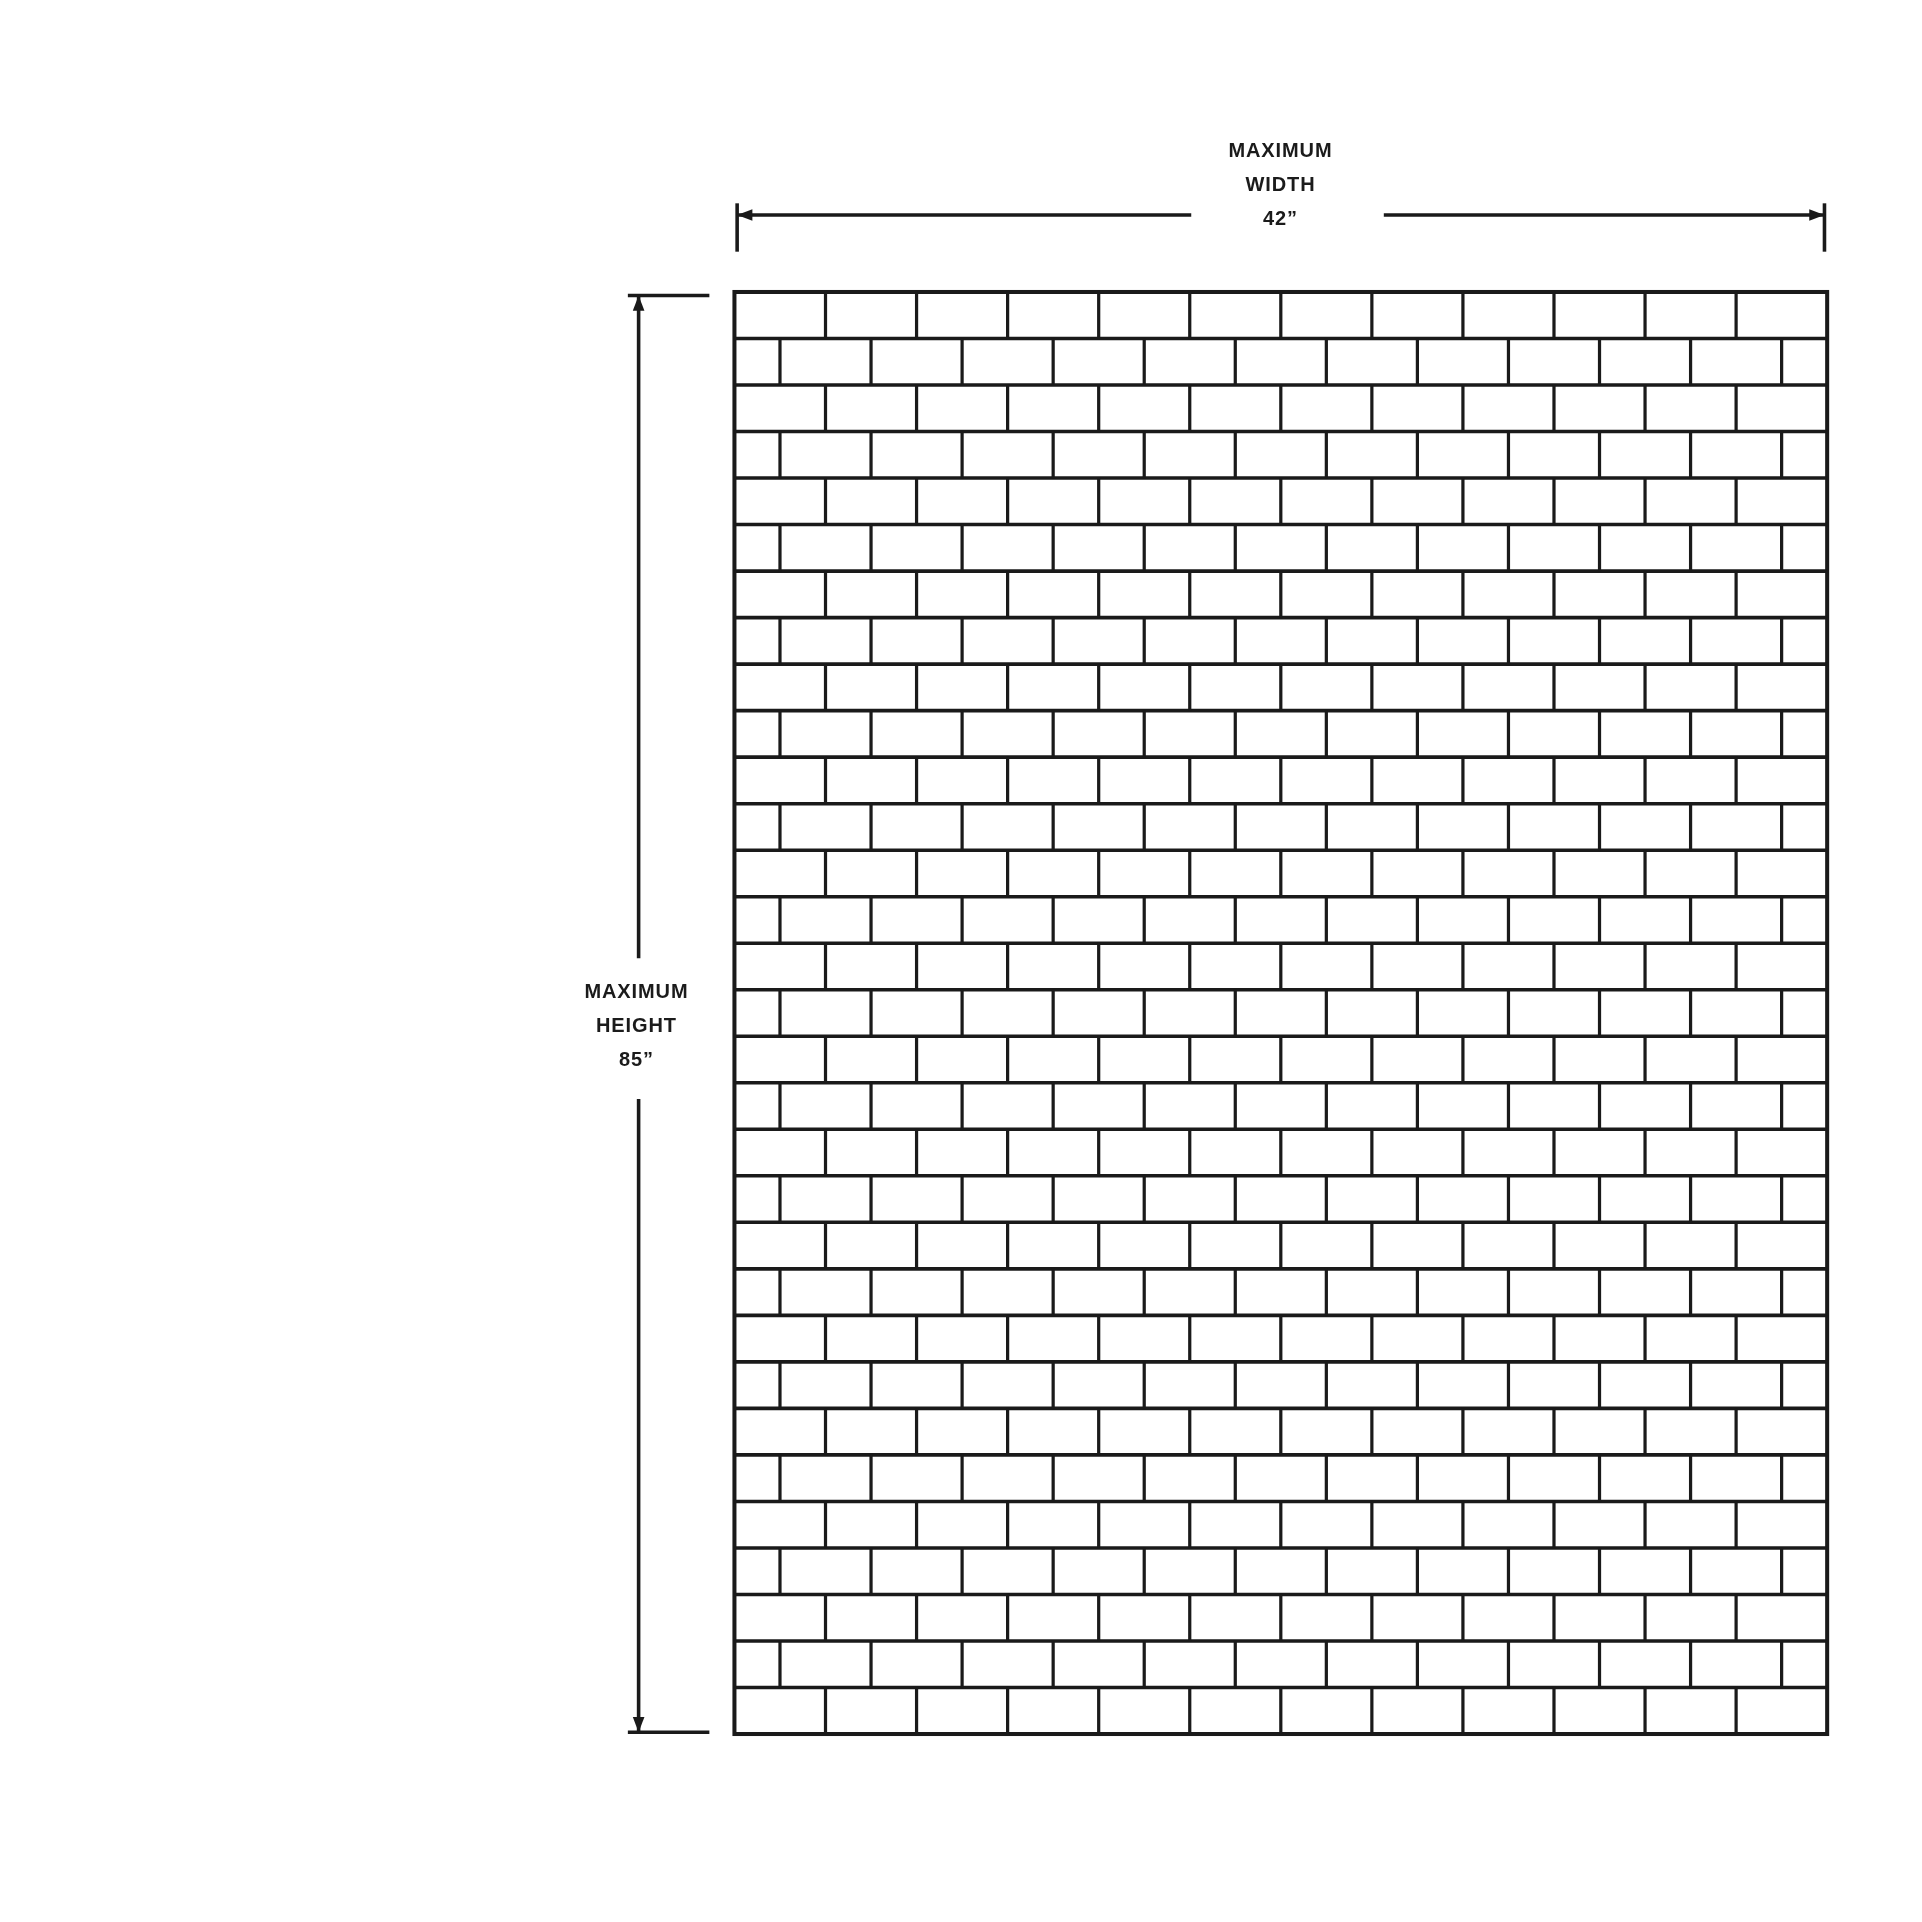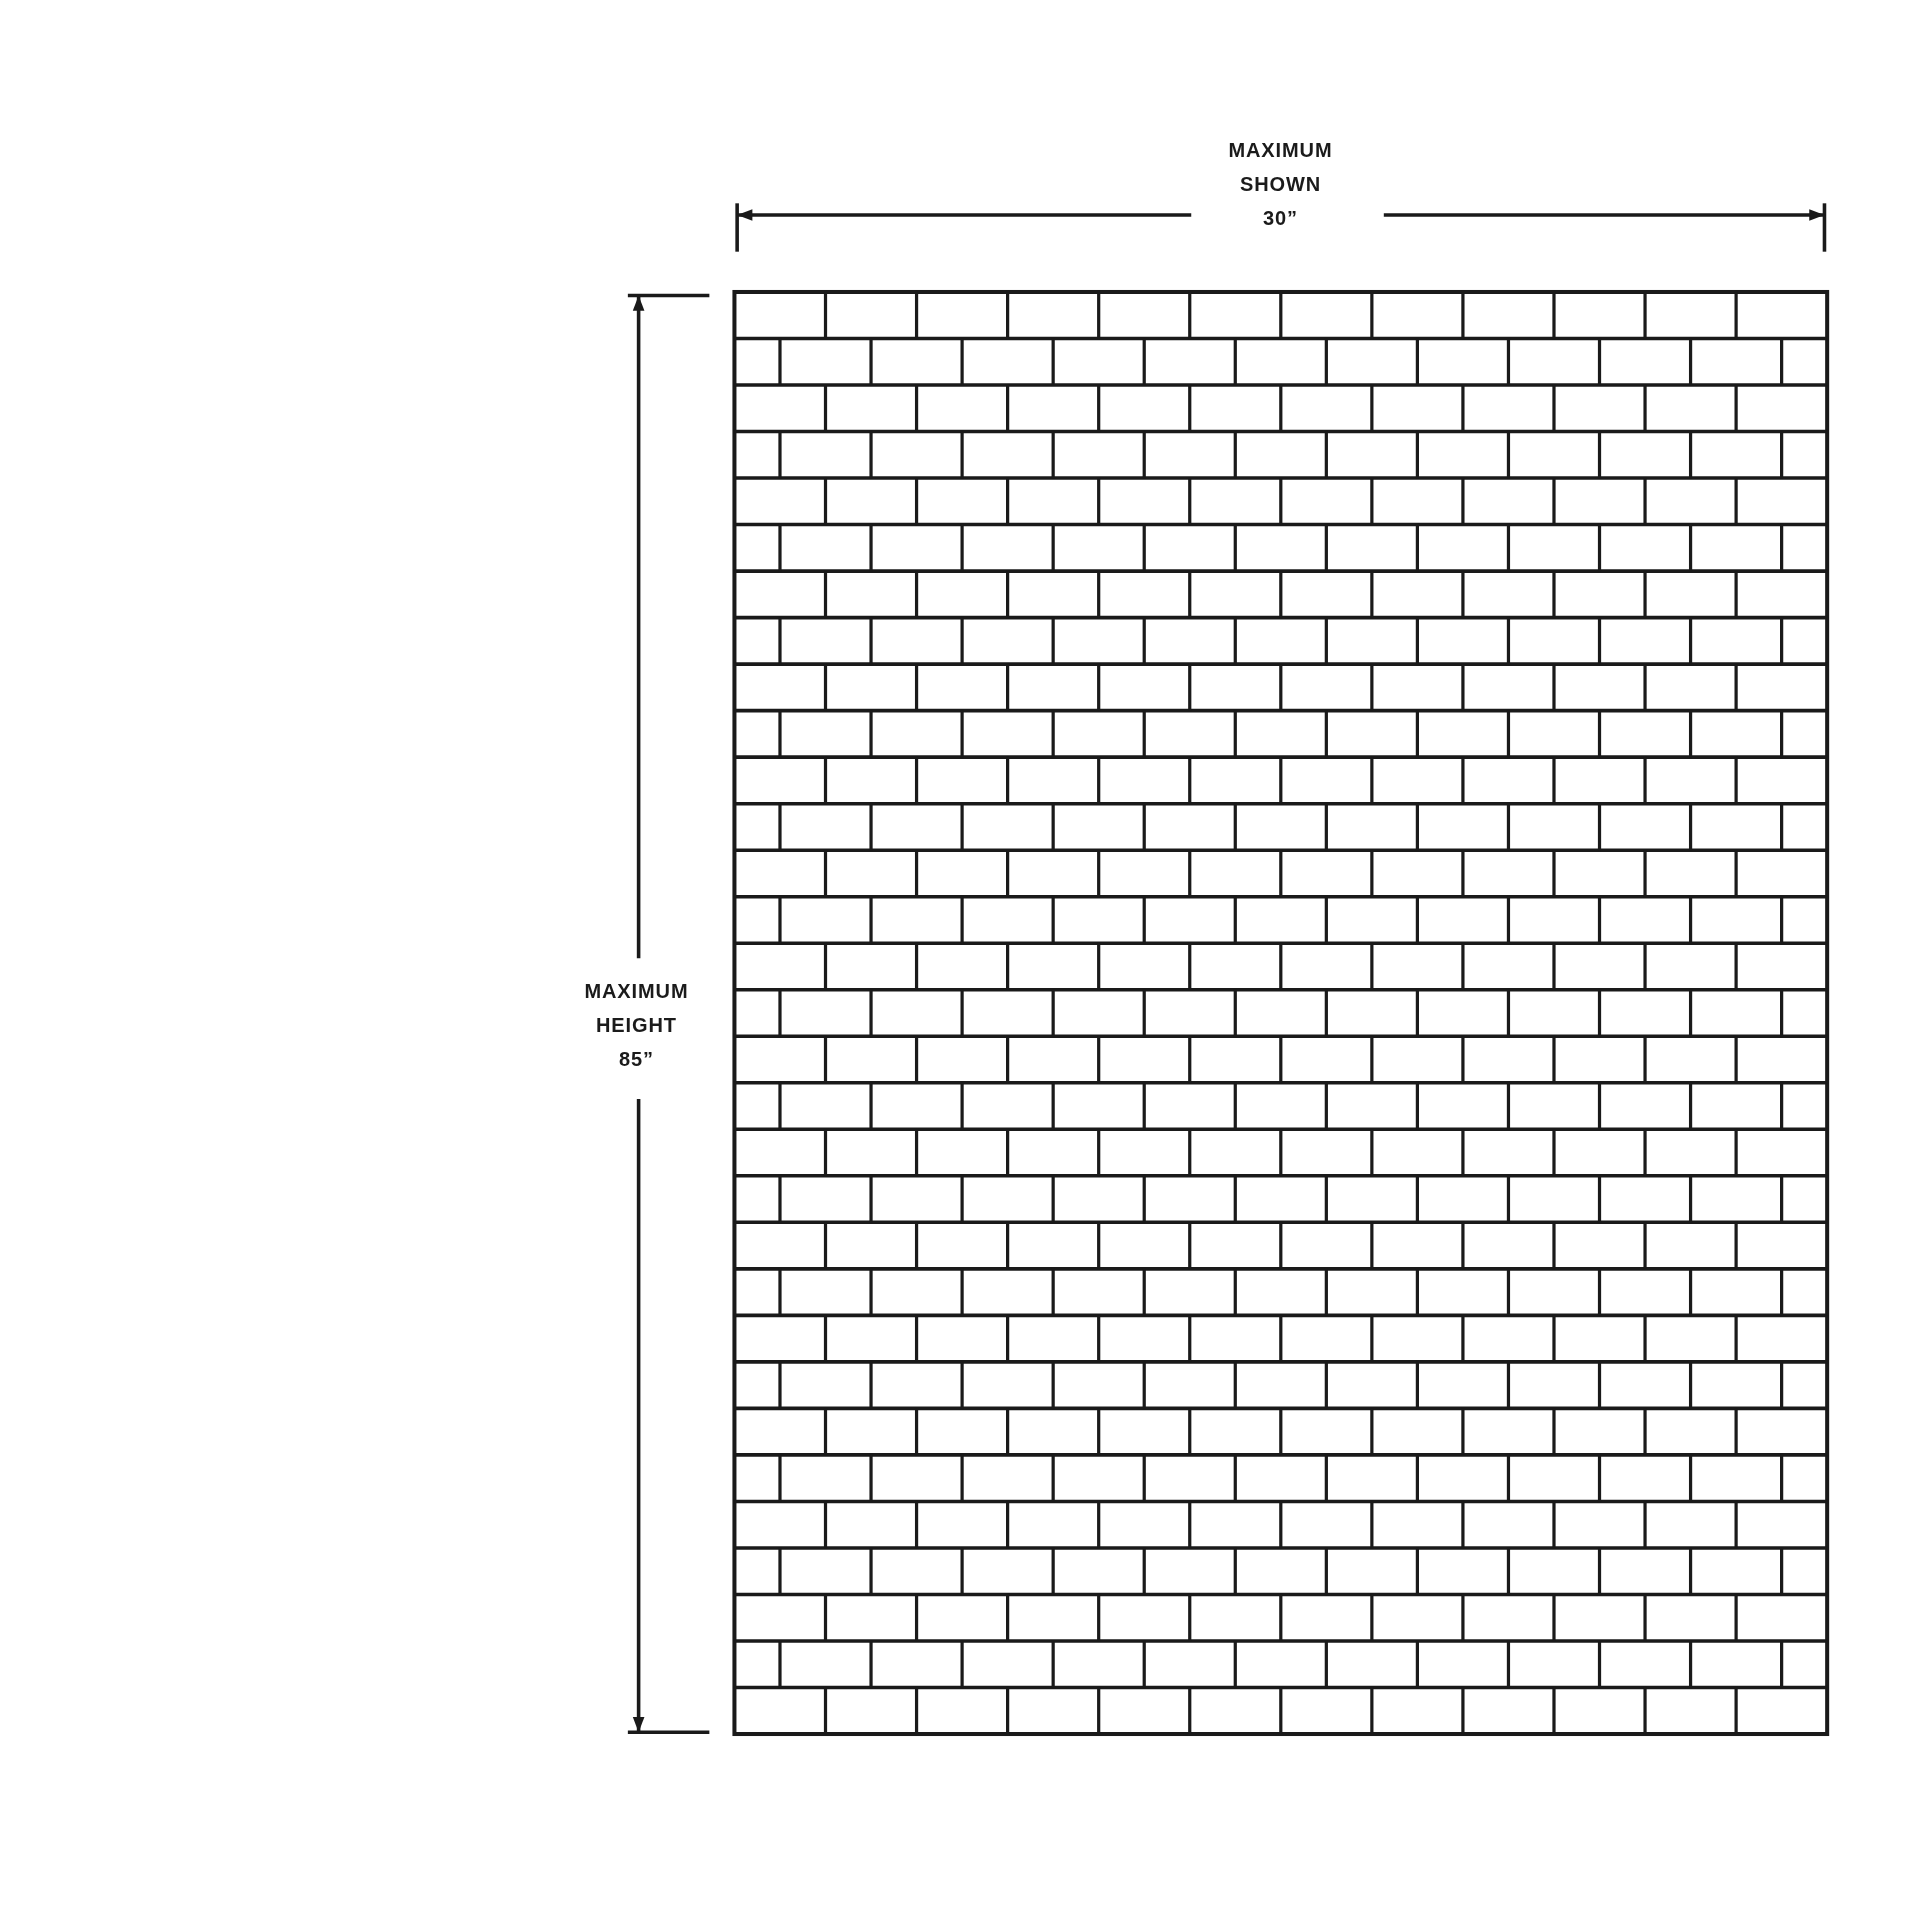--- a/index.html
+++ b/index.html
@@ -456,22 +456,22 @@
       <line x1="713" y1="1227" x2="713" y2="1934" stroke="#1a1a1a" stroke-width="4"></line>
       <line x1="701" y1="330" x2="792" y2="330" stroke="#1a1a1a" stroke-width="4"></line>
       <line x1="701" y1="1934" x2="792" y2="1934" stroke="#1a1a1a" stroke-width="4"></line>
       <polygon points="713,330 706.5,347 719.5,347" fill="#1a1a1a"></polygon>
       <polygon points="713,1934 706.5,1917 719.5,1917" fill="#1a1a1a"></polygon>
     </svg>
 
 
   <div class="dim-label width-label">
     <span>MAXIMUM</span>
-    <span>SHOWN</span>
-    <span>30”</span>
+    <span>WIDTH</span>
+    <span>42”</span>
   </div>
 
   <div class="dim-label height-label">
     <span>MAXIMUM</span>
     <span>HEIGHT</span>
     <span>85”</span>
   </div>
 
 </div>
 

